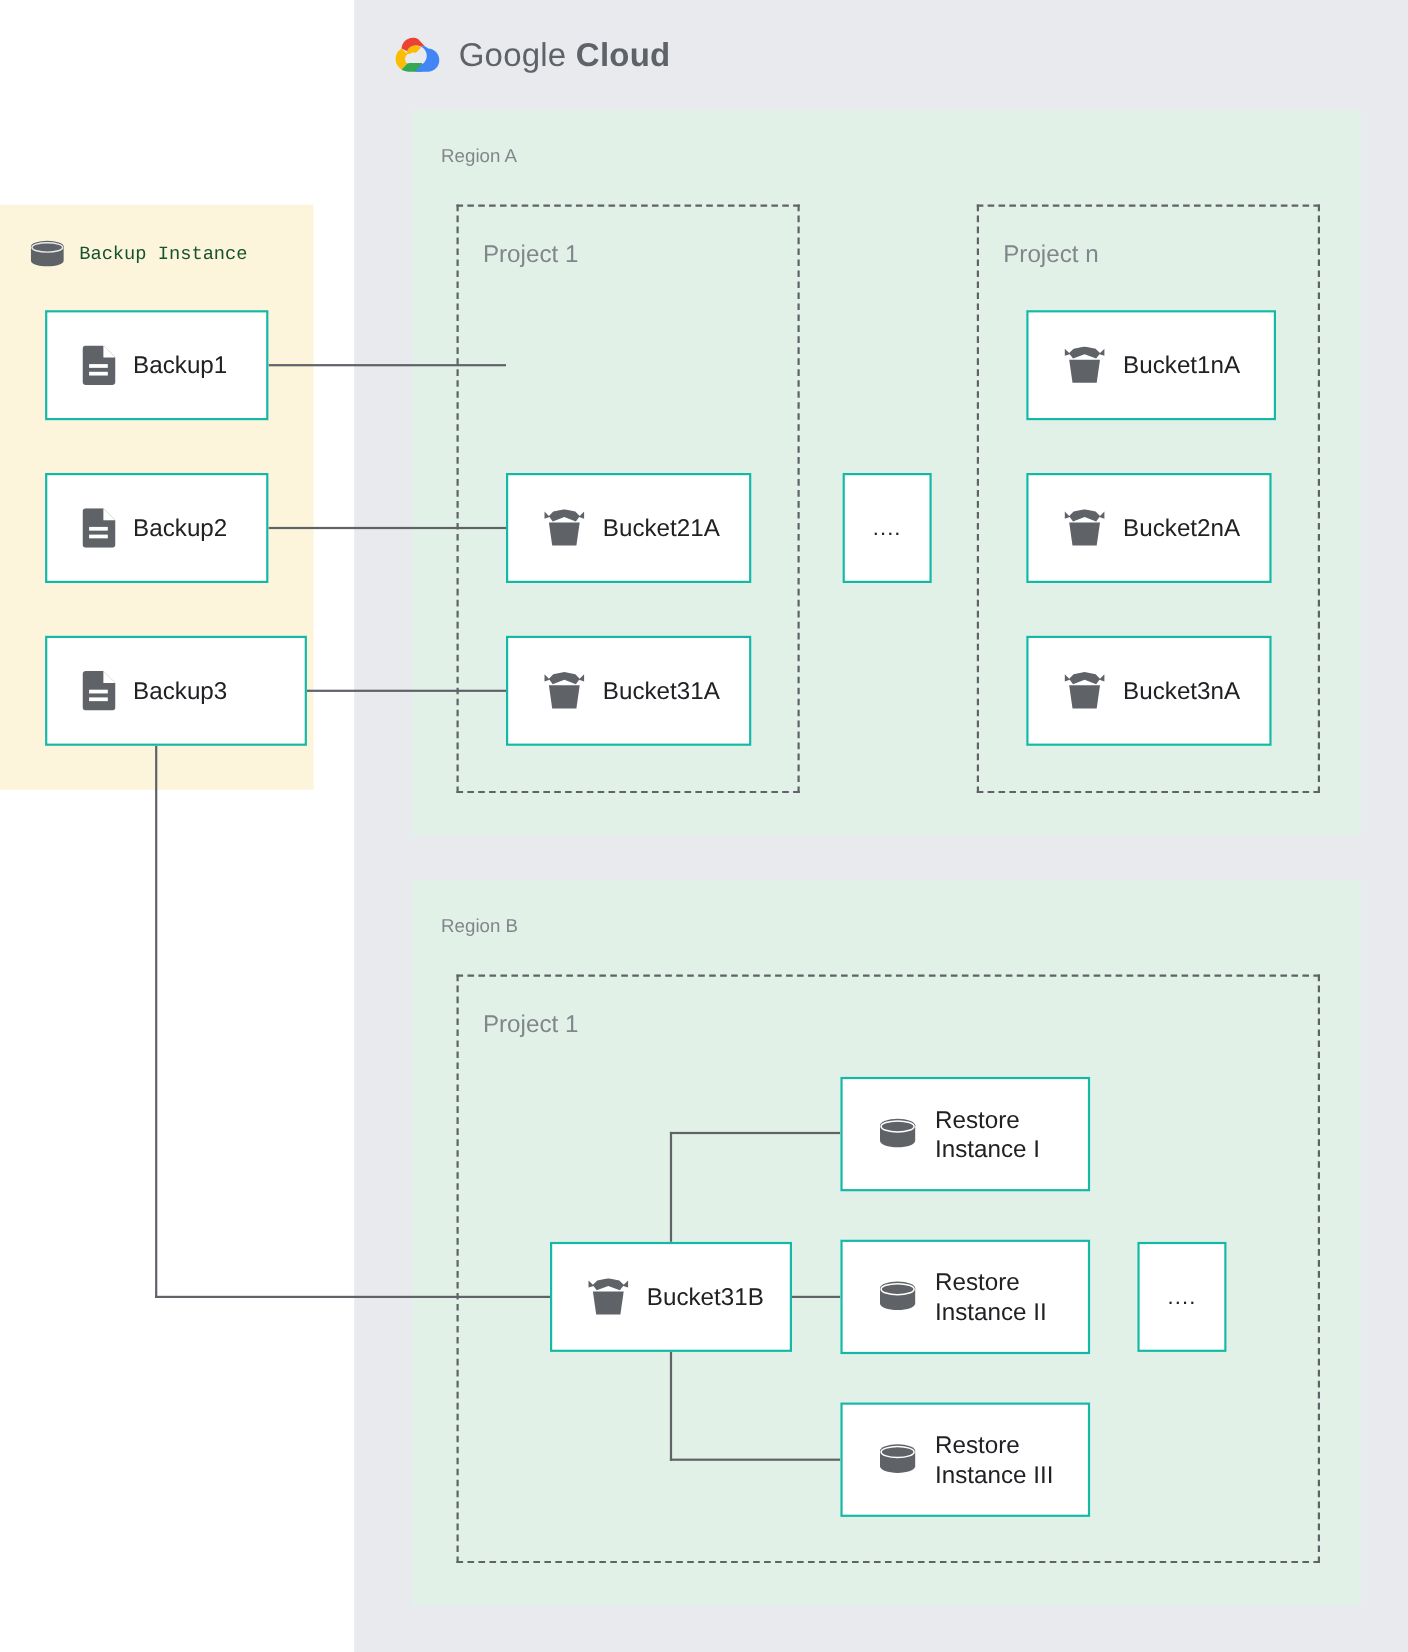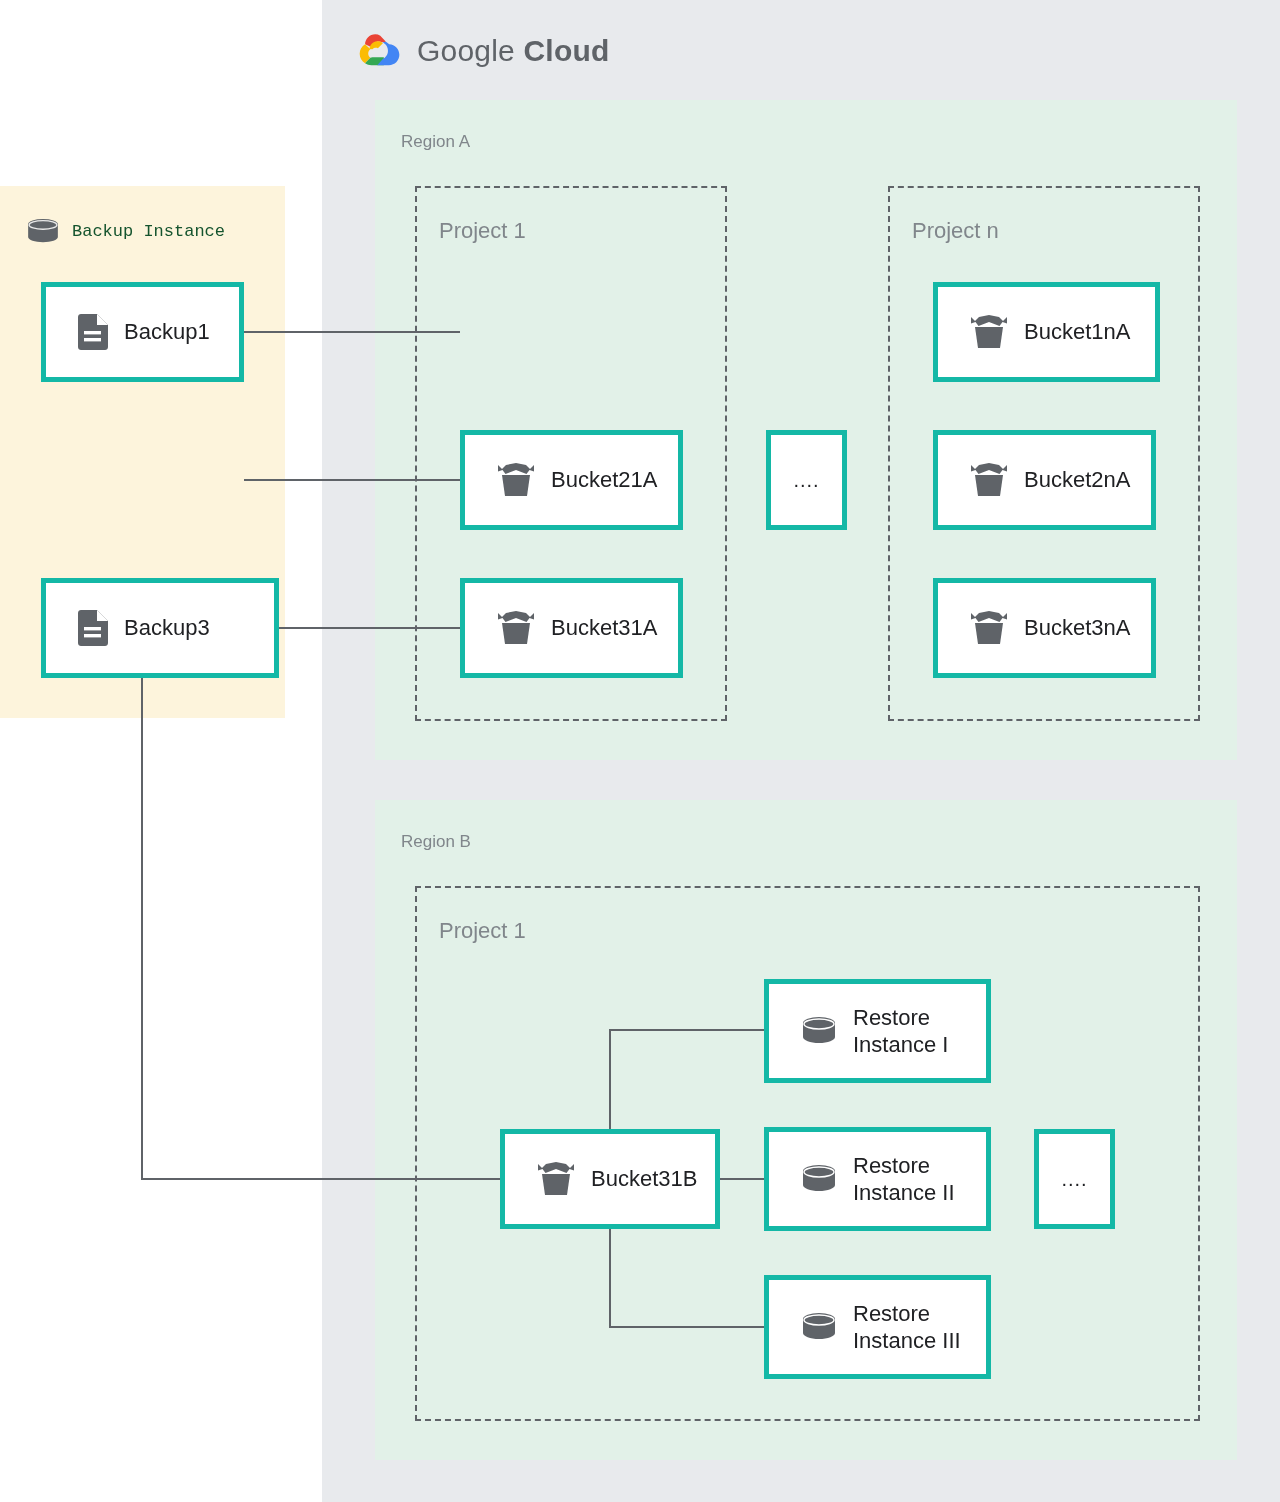--- a/index.html
+++ b/index.html
@@ -105,21 +105,21 @@
     font-size: 17px;
     color: #14532d;
     white-space: nowrap;
     font-family: Liberation Mono, monospace;
   }
 
   
   .node {
     position: absolute;
     background: #ffffff;
-    border: 5px solid #14b8a6;
+    border: 2px solid #14b8a6;
     box-sizing: border-box;
     display: flex;
     align-items: center;
     gap: 16px;
     padding-left: 32px;
   }
   .node .label {
     font-size: 22px;
     color: #202124;
     line-height: 1.24;
@@ -245,20 +245,29 @@
   <div class="node" id="node-backup1">
     <svg class="icon icon-doc" viewBox="0 0 30 36">
       <path d="M3 0 L19 0 L30 11 L30 33 C30 34.7 28.7 36 27 36 L3 36 C1.3 36 0 34.7 0 33 L0 3 C0 1.3 1.3 0 3 0 Z" fill="#5f6368"></path>
       <path d="M19 0 L30 11 L19 11 Z" fill="#ffffff"></path>
       <rect x="6" y="17" width="17" height="3.4" fill="#ffffff"></rect>
       <rect x="6" y="24" width="17" height="3.4" fill="#ffffff"></rect>
     </svg>
     <span class="label">Backup1</span>
   </div>
 
+  <div class="node" id="node-backup2">
+    <svg class="icon icon-doc" viewBox="0 0 30 36">
+      <path d="M3 0 L19 0 L30 11 L30 33 C30 34.7 28.7 36 27 36 L3 36 C1.3 36 0 34.7 0 33 L0 3 C0 1.3 1.3 0 3 0 Z" fill="#5f6368"></path>
+      <path d="M19 0 L30 11 L19 11 Z" fill="#ffffff"></path>
+      <rect x="6" y="17" width="17" height="3.4" fill="#ffffff"></rect>
+      <rect x="6" y="24" width="17" height="3.4" fill="#ffffff"></rect>
+    </svg>
+    <span class="label">Backup2</span>
+  </div>
 
   <div class="node" id="node-backup3">
     <svg class="icon icon-doc" viewBox="0 0 30 36">
       <path d="M3 0 L19 0 L30 11 L30 33 C30 34.7 28.7 36 27 36 L3 36 C1.3 36 0 34.7 0 33 L0 3 C0 1.3 1.3 0 3 0 Z" fill="#5f6368"></path>
       <path d="M19 0 L30 11 L19 11 Z" fill="#ffffff"></path>
       <rect x="6" y="17" width="17" height="3.4" fill="#ffffff"></rect>
       <rect x="6" y="24" width="17" height="3.4" fill="#ffffff"></rect>
     </svg>
     <span class="label">Backup3</span>
   </div>

